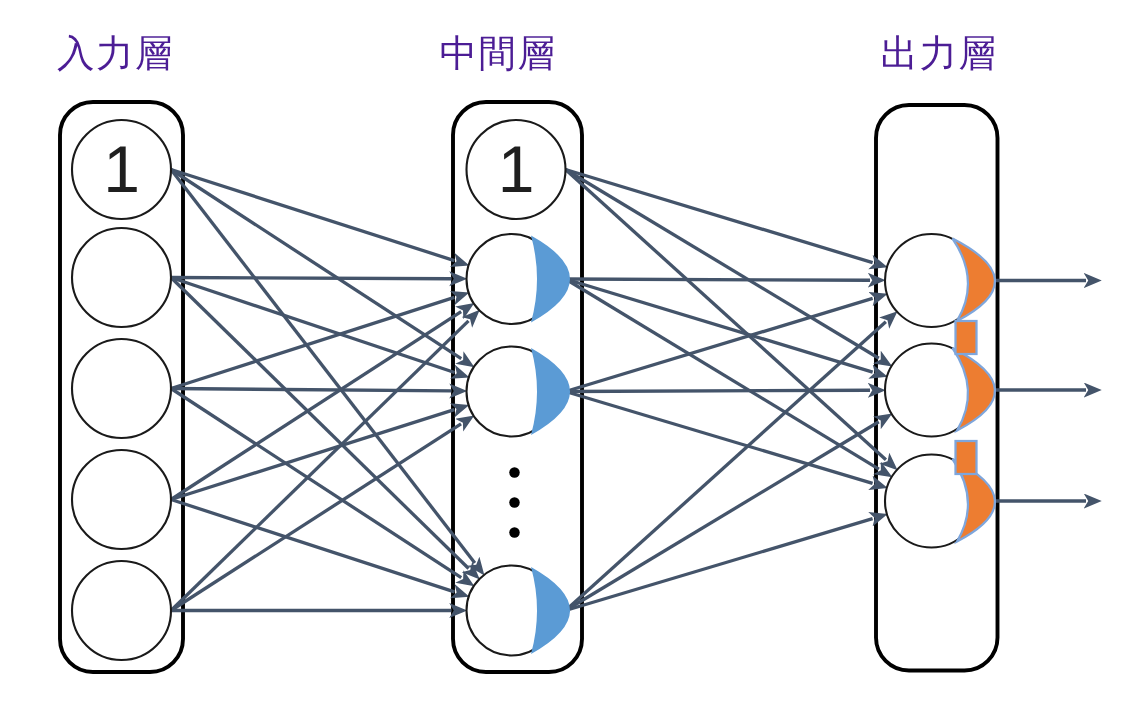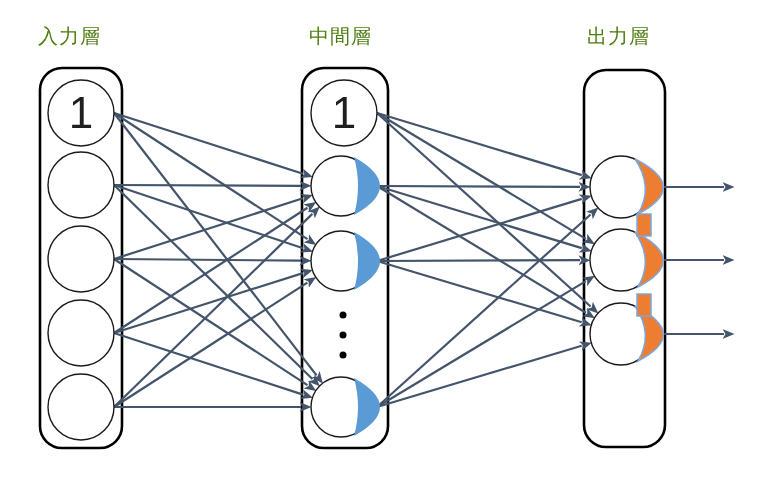--- a/index.html
+++ b/index.html
@@ -3,25 +3,25 @@
 <meta charset="utf-8">
 <title>Diagram</title>
 <style>
   html,body{margin:0;padding:0;}
   body{
     width:764px;height:481px;background:#ffffff;overflow:hidden;
     font-family:"Liberation Sans","DejaVu Sans",sans-serif;
   }
   .stage{position:relative;width:764px;height:481px;background:#ffffff;}
   .layer-label{
-    position:absolute;top:20px;font-size:20px;line-height:32px;
-    color:#4d7c0f;letter-spacing:1px;white-space:nowrap;
+    position:absolute;top:20px;font-size:25px;line-height:32px;
+    color:#4c1d95;letter-spacing:1px;white-space:nowrap;
   }
   #label-input{left:38px;}
-  #label-hidden{left:293px;margin-left:16px;}
+  #label-hidden{left:293px;}
   #label-output{left:587px;}
   svg{position:absolute;left:0;top:0;}
 </style>
 </head>
 <body>
 
 <div class="stage">
   <svg id="net" width="764" height="481" viewBox="0 0 764 481">
       <defs>
         <marker id="ah" markerUnits="userSpaceOnUse" markerWidth="14" markerHeight="12" refX="1.5" refY="5" orient="auto">

